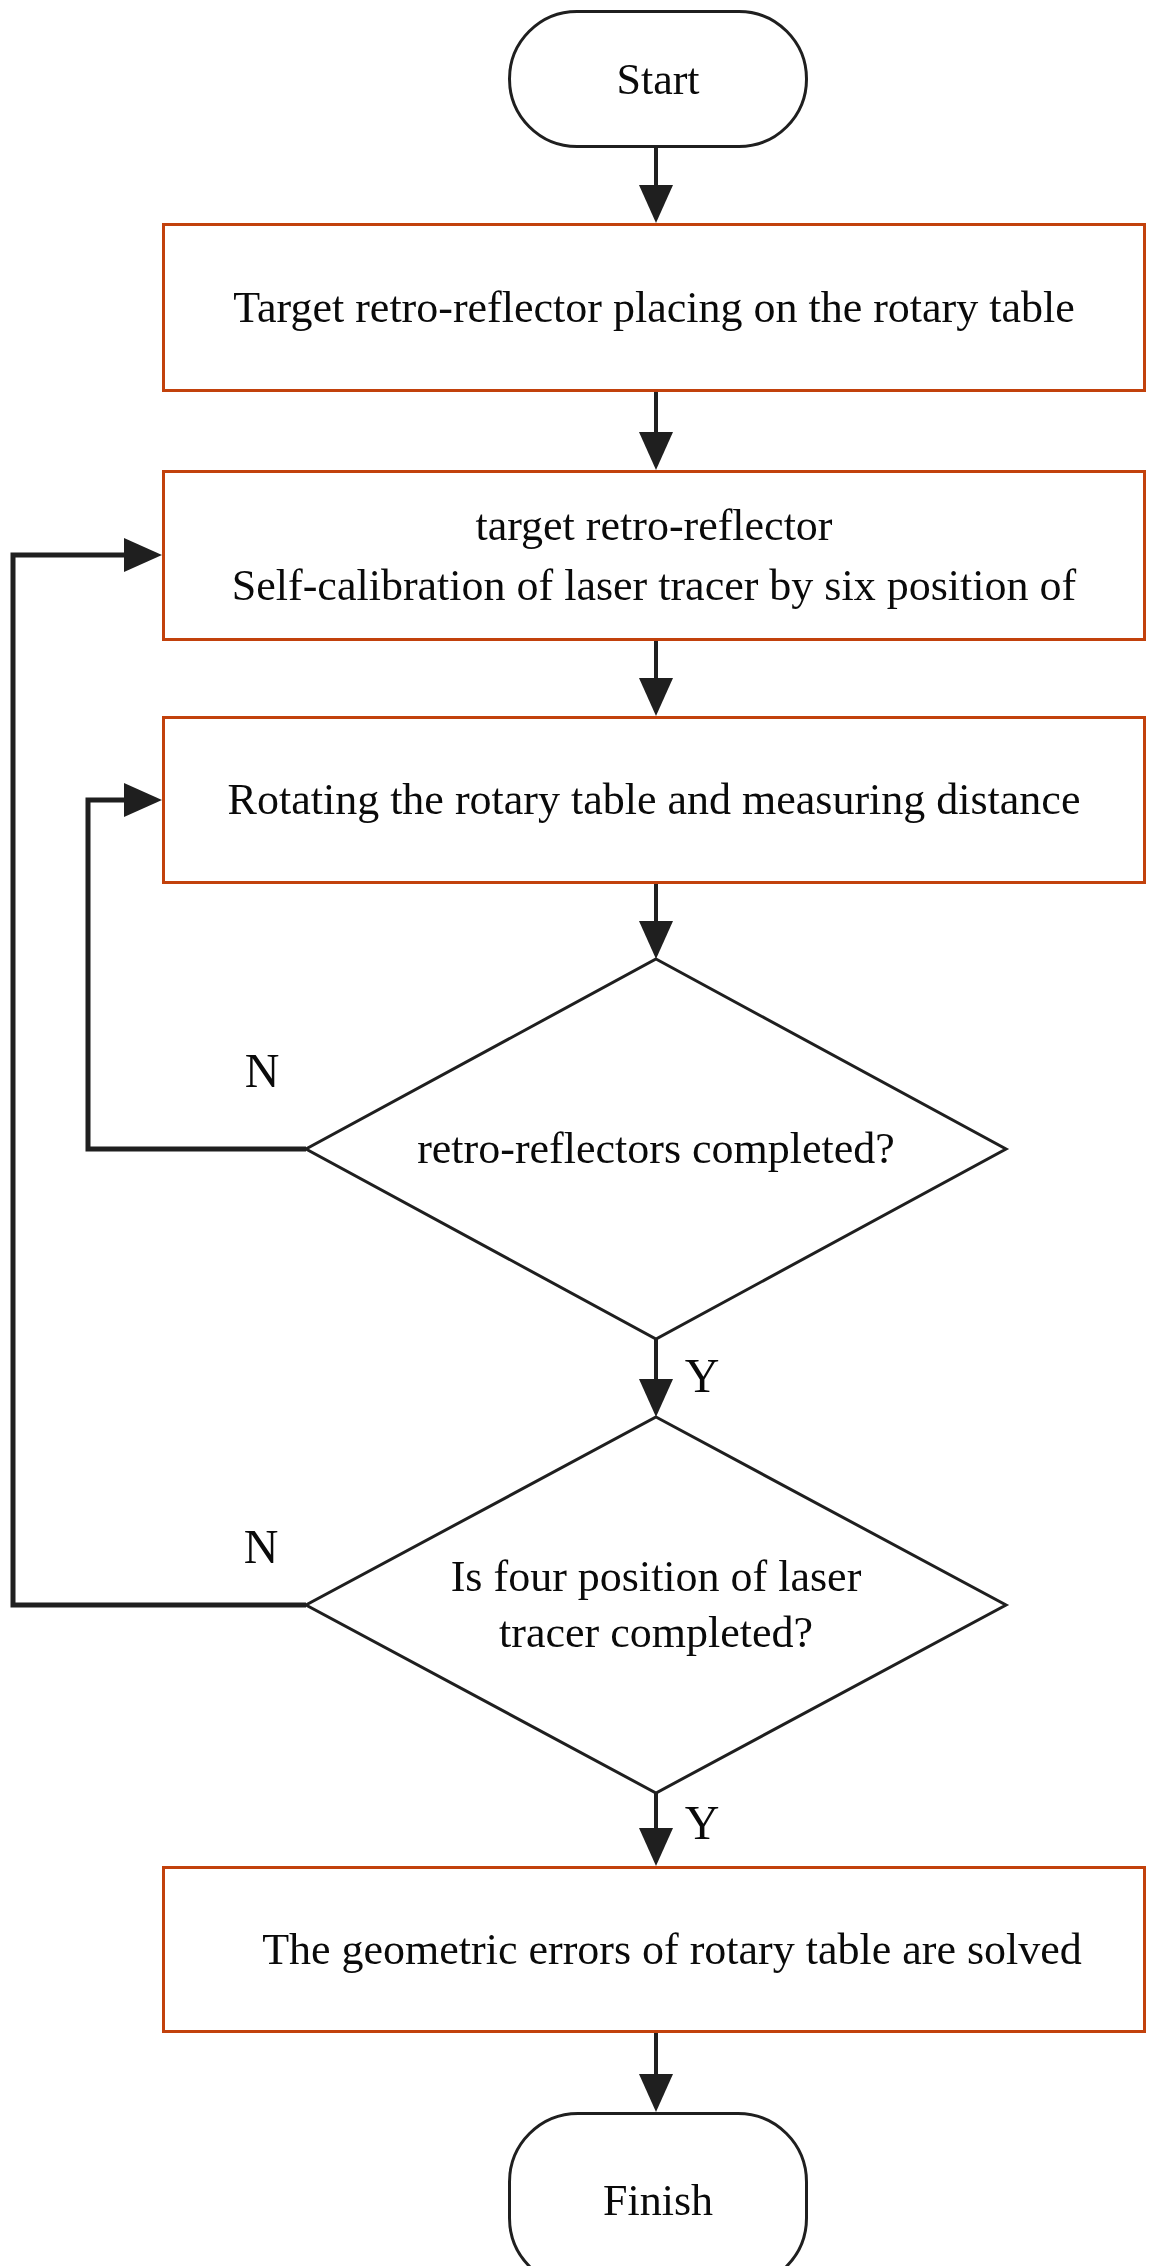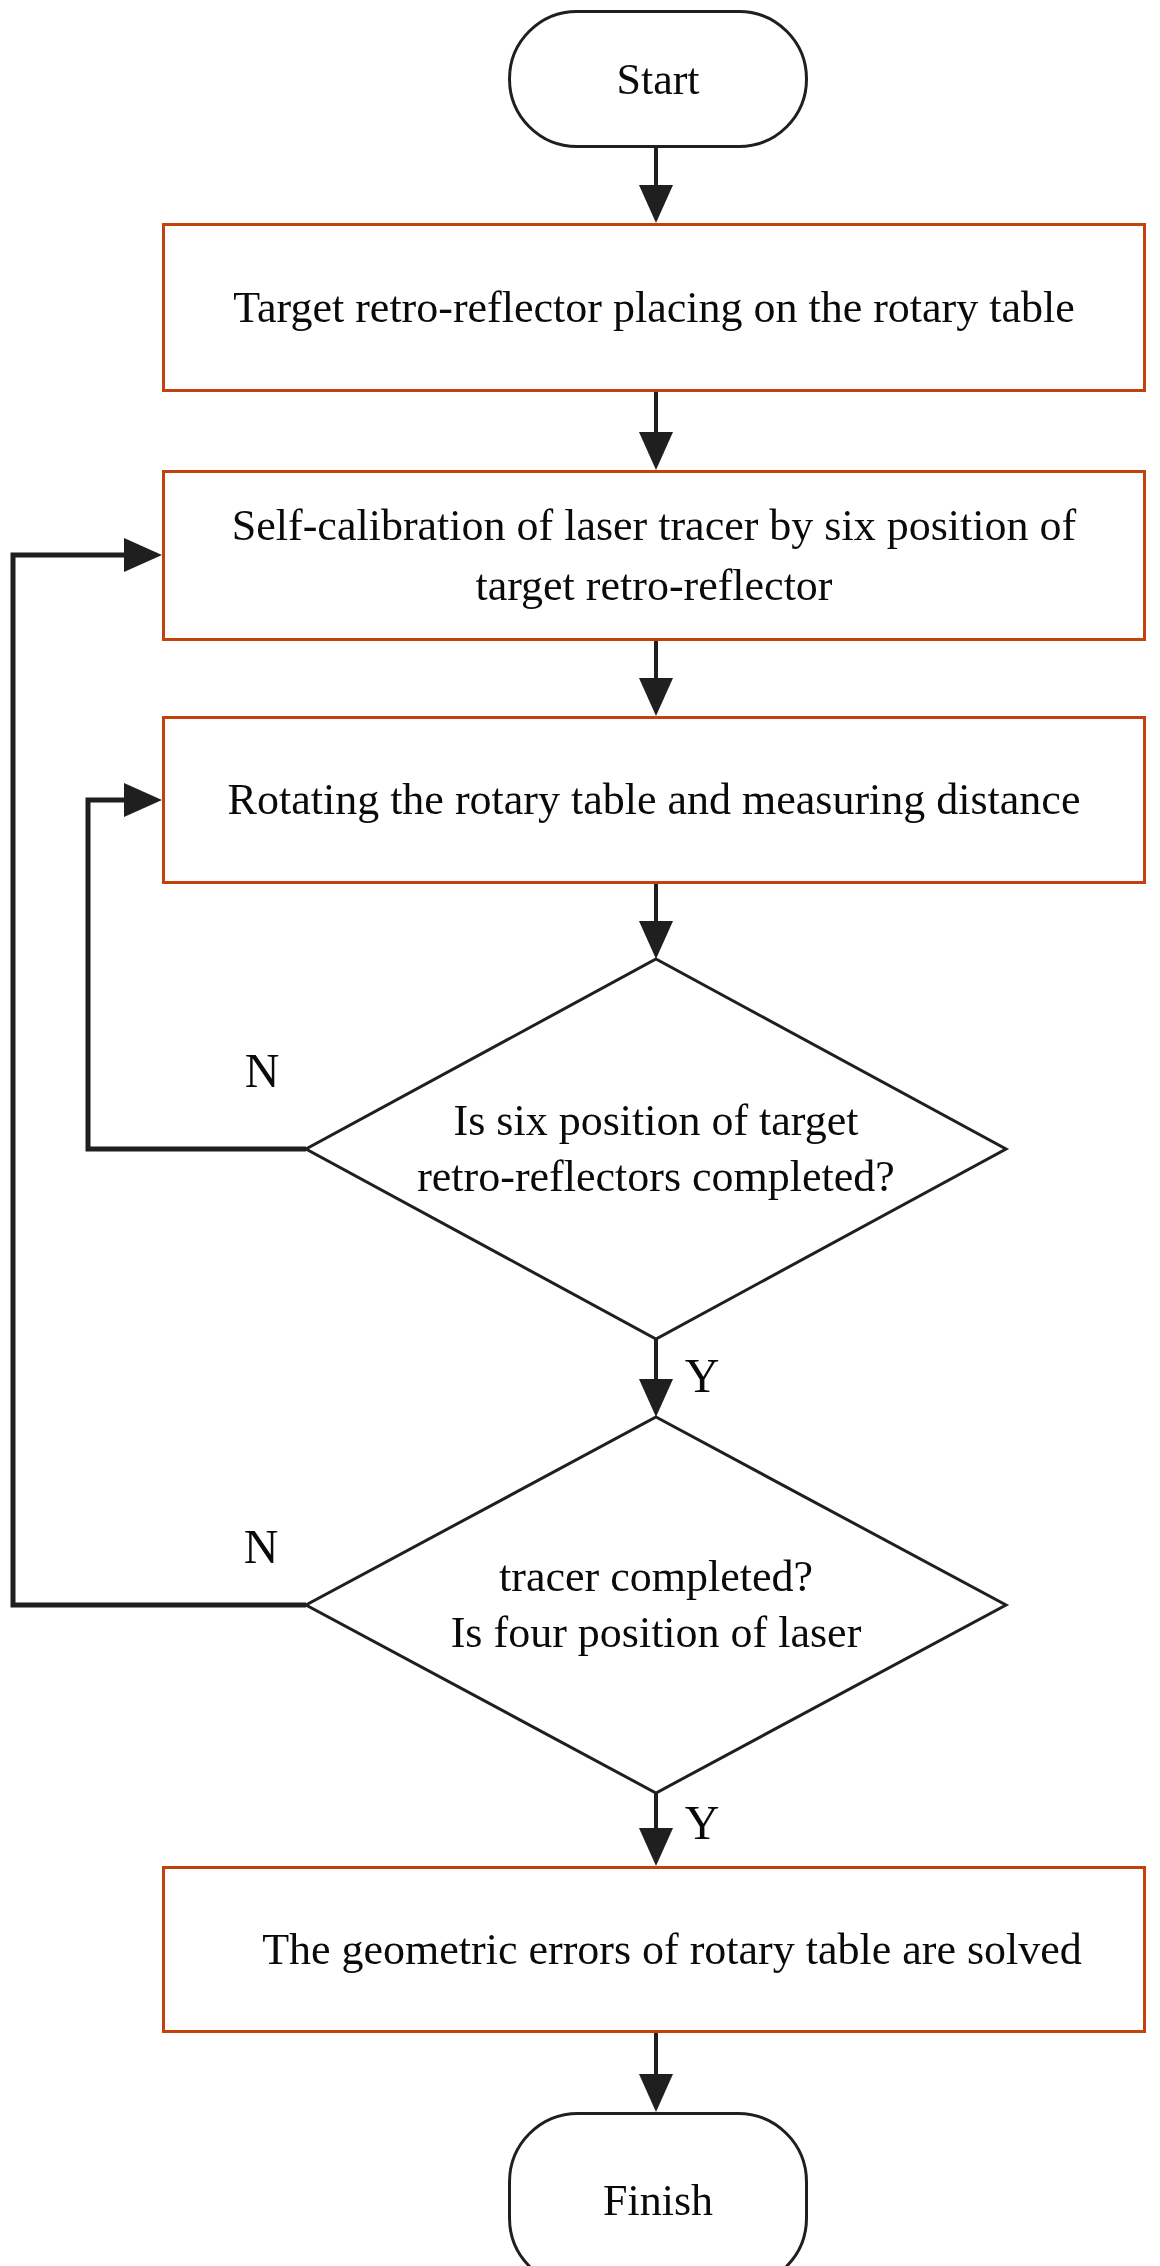--- a/index.html
+++ b/index.html
@@ -116,36 +116,35 @@
 
   <div id="n-start" class="node terminator">
     <span class="line">Start</span>
   </div>
 
   <div id="n-place" class="node process">
     <span class="line">Target retro-reflector placing on the rotary table</span>
   </div>
 
   <div id="n-selfcal" class="node process">
+    <span class="line">target retro-reflector</span>
     <span class="line">Self-calibration of laser tracer by six position of</span>
-    <span class="line">target retro-reflector</span>
   </div>
 
   <div id="n-rotate" class="node process">
     <span class="line">Rotating the rotary table and measuring distance</span>
   </div>
 
   <div id="n-six" class="node decision-label">
-    <span class="line">Is six position of target</span>
     <span class="line">retro-reflectors completed?</span>
   </div>
 
   <div id="n-four" class="node decision-label">
+    <span class="line">Is four position of laser</span>
     <span class="line">tracer completed?</span>
-    <span class="line">Is four position of laser</span>
   </div>
 
   <div id="n-solved" class="node process">
     <span class="line">The geometric errors of rotary table are solved</span>
   </div>
 
   <div id="n-finish" class="node terminator">
     <span class="line">Finish</span>
   </div>
 

